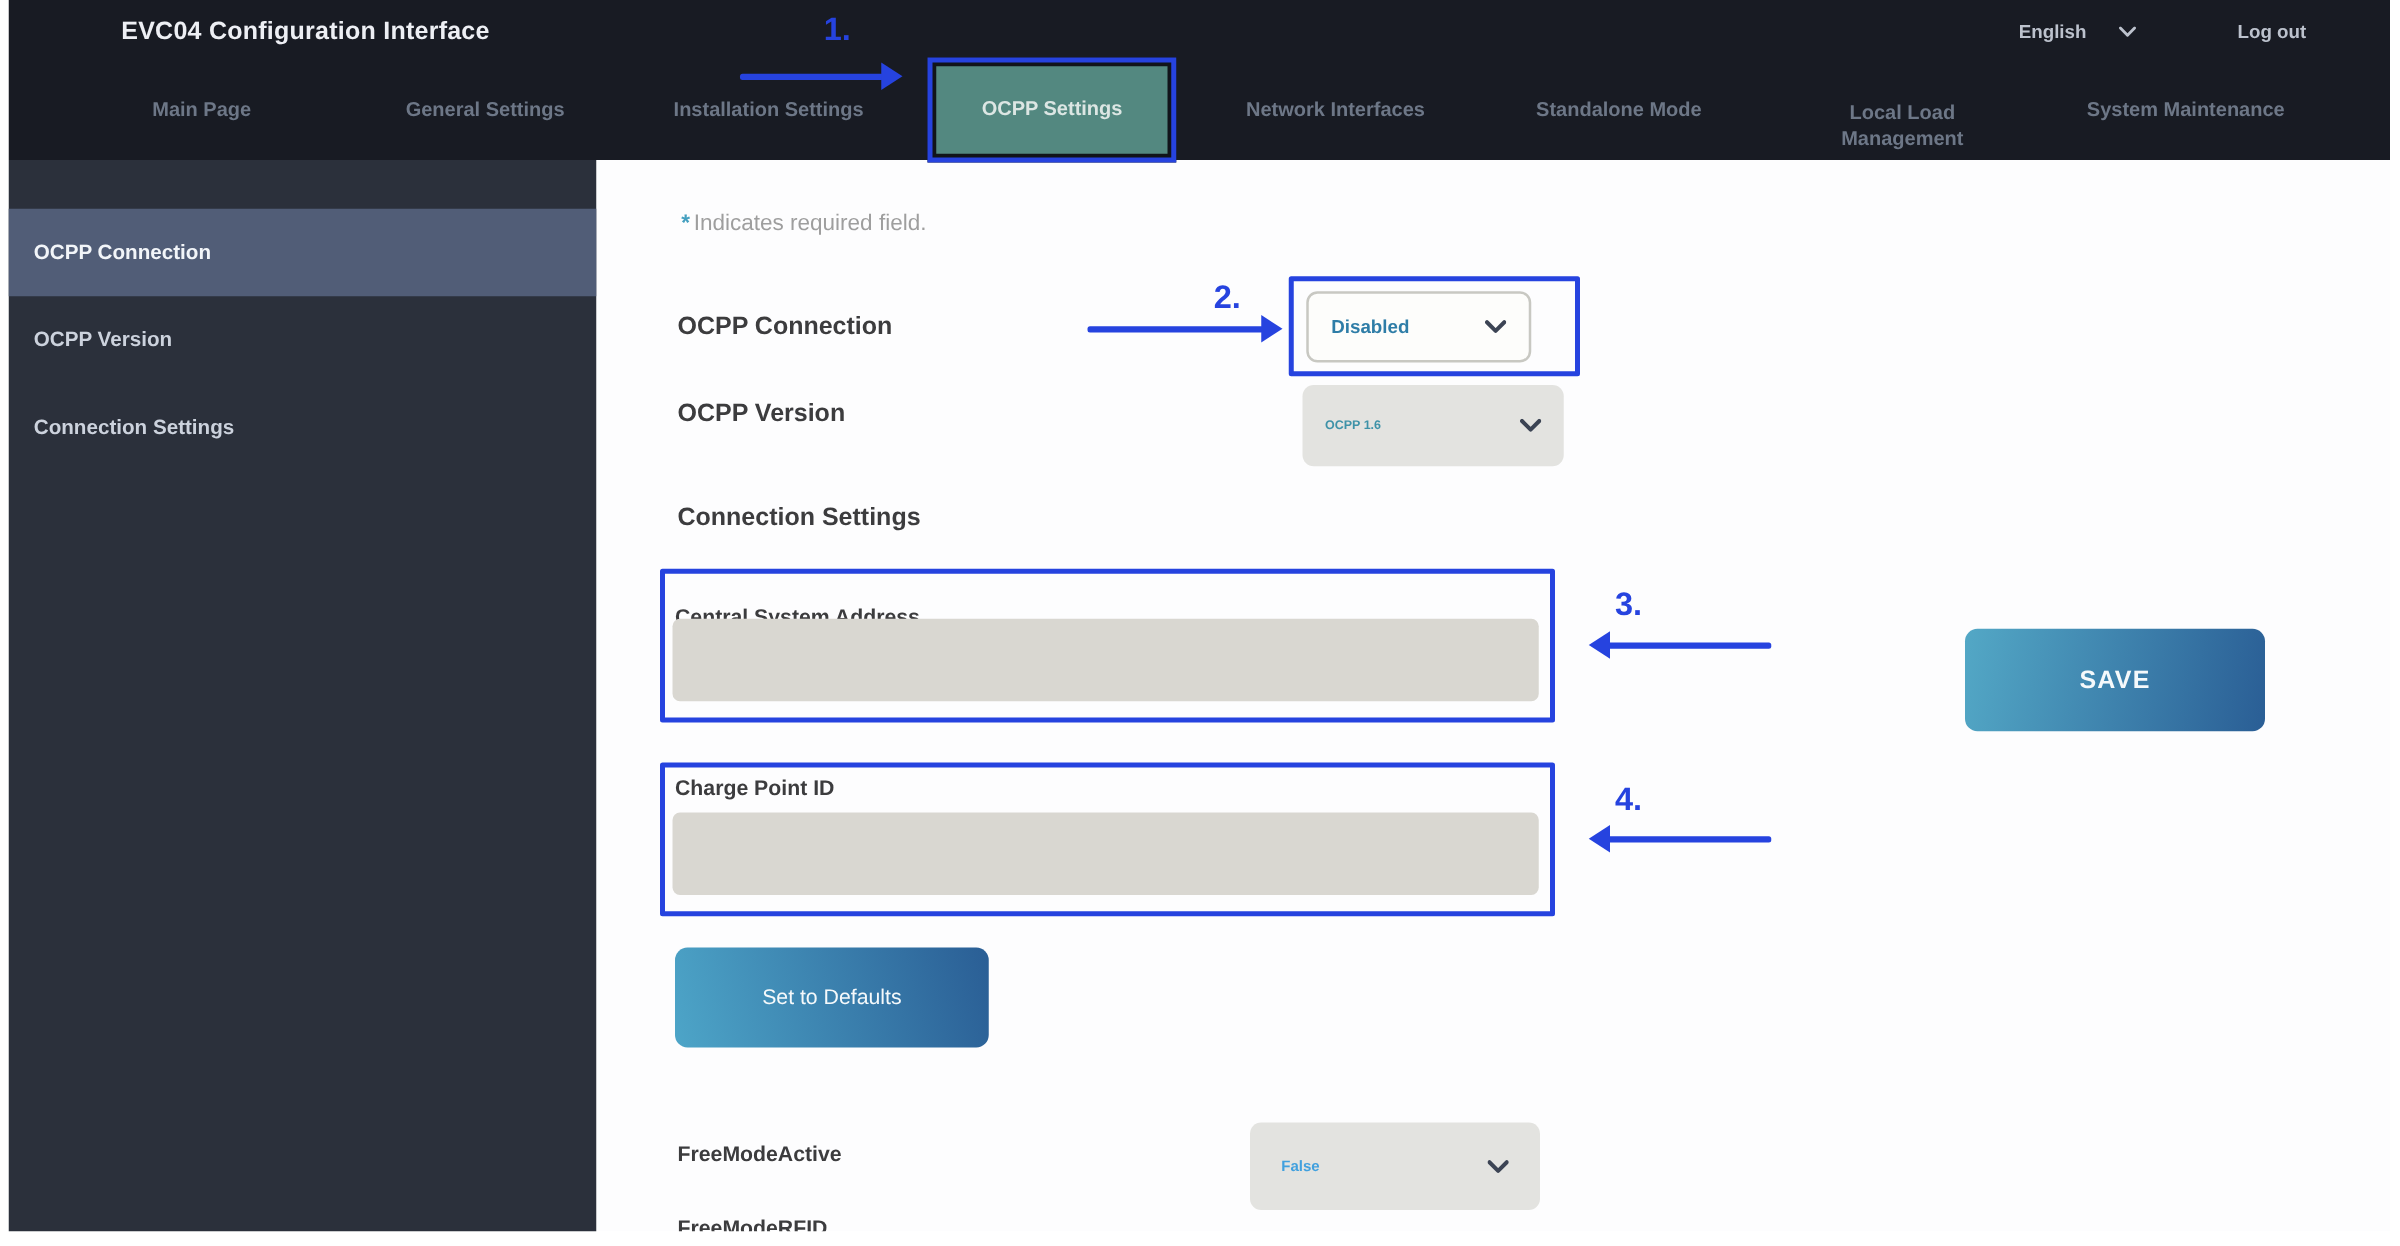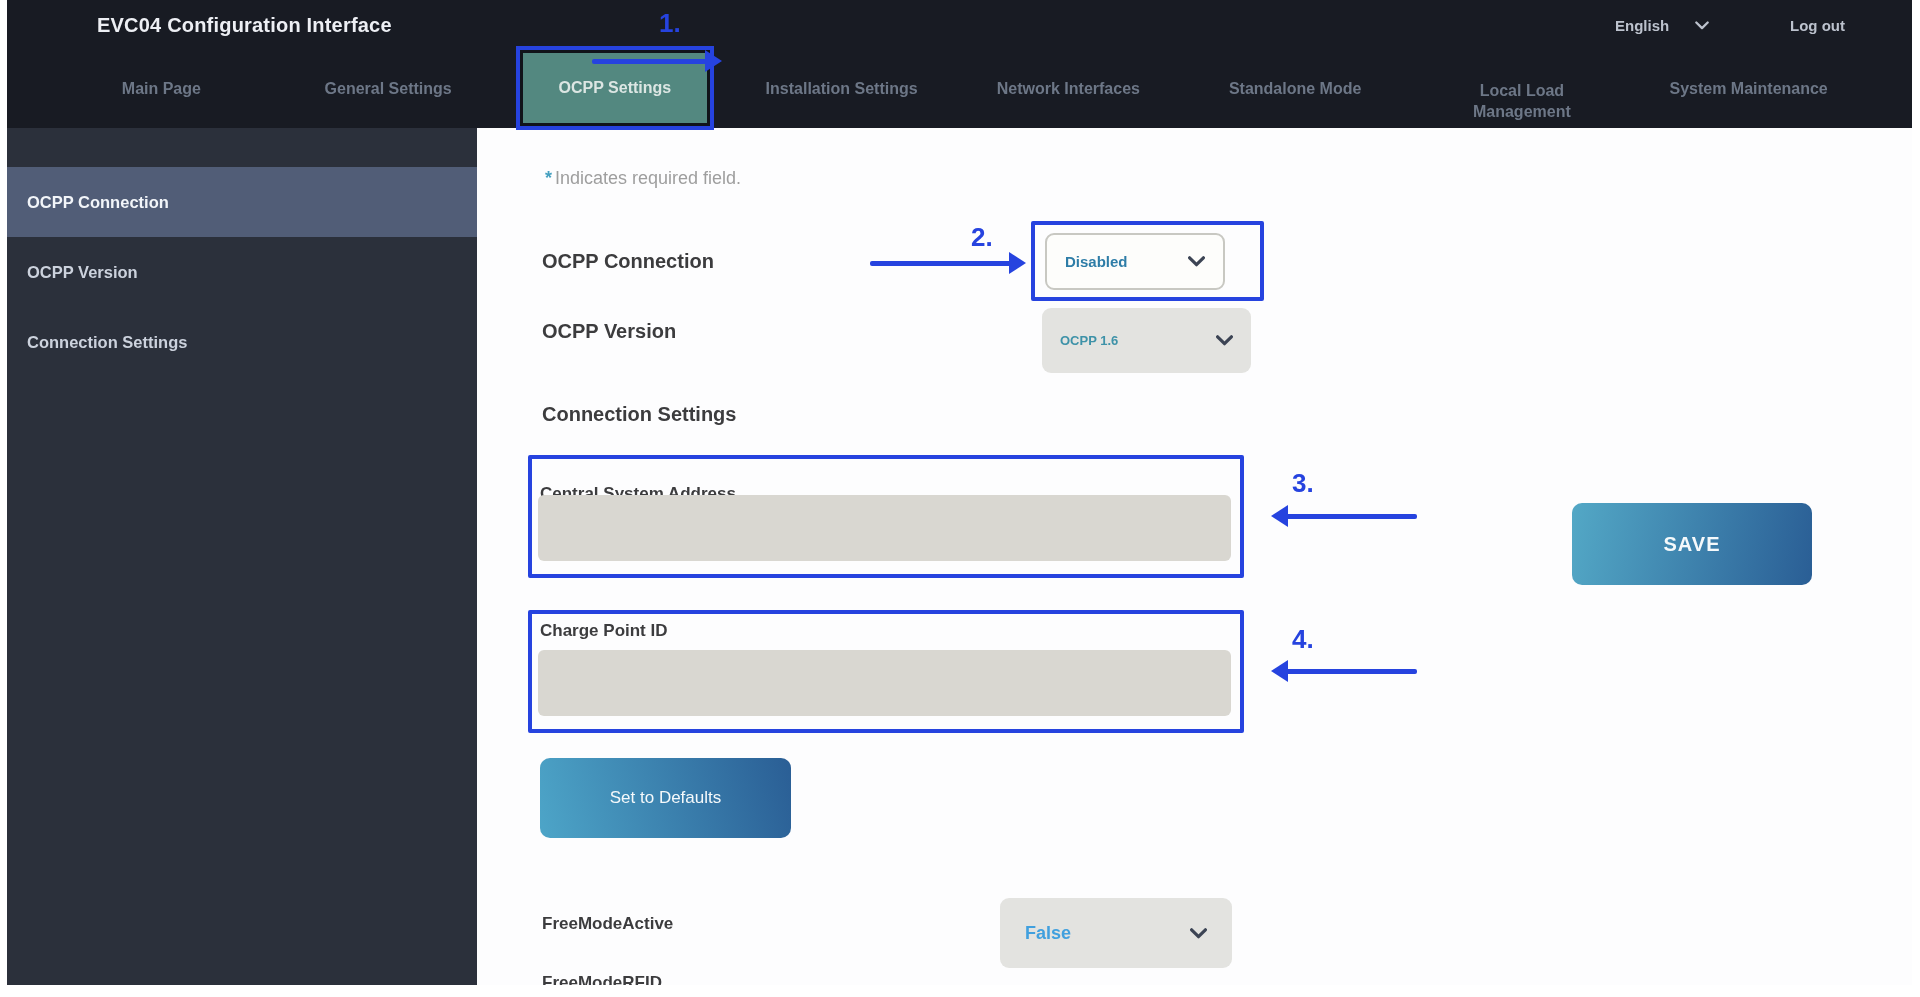--- a/index.html
+++ b/index.html
@@ -73,27 +73,27 @@
       <div class="logout">Log out</div>
 
       <div class="nav">
         <div class="nav-cell">
             <span>Main Page</span>
           </div>
         <div class="nav-cell">
             <span>General Settings</span>
           </div>
         <div class="nav-cell">
+            <span>Installation Settings</span>
+          </div>
+        <div class="nav-cell">
           <div class="tab-annotation">
             <div class="tab-active">OCPP Settings</div>
           </div>
         </div>
-        <div class="nav-cell">
-            <span>Installation Settings</span>
-          </div>
         <div class="nav-cell">
             <span>Network Interfaces</span>
           </div>
         <div class="nav-cell">
             <span>Standalone Mode</span>
           </div>
         <div class="nav-cell">
             <span class="wrap2">Local Load Management</span>
           </div>
         <div class="nav-cell">
@@ -129,21 +129,21 @@
             </svg>
         </span>
       </div>
       <div class="step-num" style="left:494px;top:94px;">2.</div>
       <div class="arrow right" style="left:393px;top:124px;width:156px;">
           <span class="shaft"></span>
         </div>
 
       <div class="flabel big" style="left:65px;top:192px;">OCPP Version</div>
       <div class="dropdown dd-gray" style="left:565px;top:180px;width:209px;height:65px;">
-        <span class="val" style="color:#3e92a8;font-size:13px;">OCPP 1.6</span>
+        <span class="val" style="color:#3e92a8;font-size:10px;">OCPP 1.6</span>
         <span class="dd-chev">
           <svg viewBox="0 0 16 10">
               <path d="M1.5 1.5 L8 8 L14.5 1.5" fill="none" stroke="#3c4454" stroke-width="3" stroke-linecap="round" stroke-linejoin="round"></path>
             </svg>
         </span>
       </div>
 
       <div class="flabel big" style="left:65px;top:275px;">Connection Settings</div>
 
       <div class="ann-rect" style="left:51px;top:327px;width:716px;height:123px;"></div>
@@ -161,21 +161,21 @@
       <div class="arrow left" style="left:794px;top:532px;width:146px;">
           <span class="shaft"></span>
         </div>
 
       <button class="btn btn-save" style="left:1095px;top:375px;width:240px;height:82px;">SAVE</button>
 
       <button class="btn btn-defaults" style="left:63px;top:630px;width:251px;height:80px;">Set to Defaults</button>
 
       <div class="flabel mid" style="left:65px;top:786px;">FreeModeActive</div>
       <div class="dropdown dd-gray" style="left:523px;top:770px;width:232px;height:70px;padding:0 25px;">
-        <span class="val" style="color:#41a0de;font-size:18px;">False</span>
+        <span class="val" style="color:#41a0de;font-size:12px;">False</span>
         <span class="dd-chev">
           <svg viewBox="0 0 16 10">
               <path d="M1.5 1.5 L8 8 L14.5 1.5" fill="none" stroke="#3c4454" stroke-width="3" stroke-linecap="round" stroke-linejoin="round"></path>
             </svg>
         </span>
       </div>
 
       <div class="flabel mid" style="left:65px;top:845px;">FreeModeRFID</div>
     </div>
 

